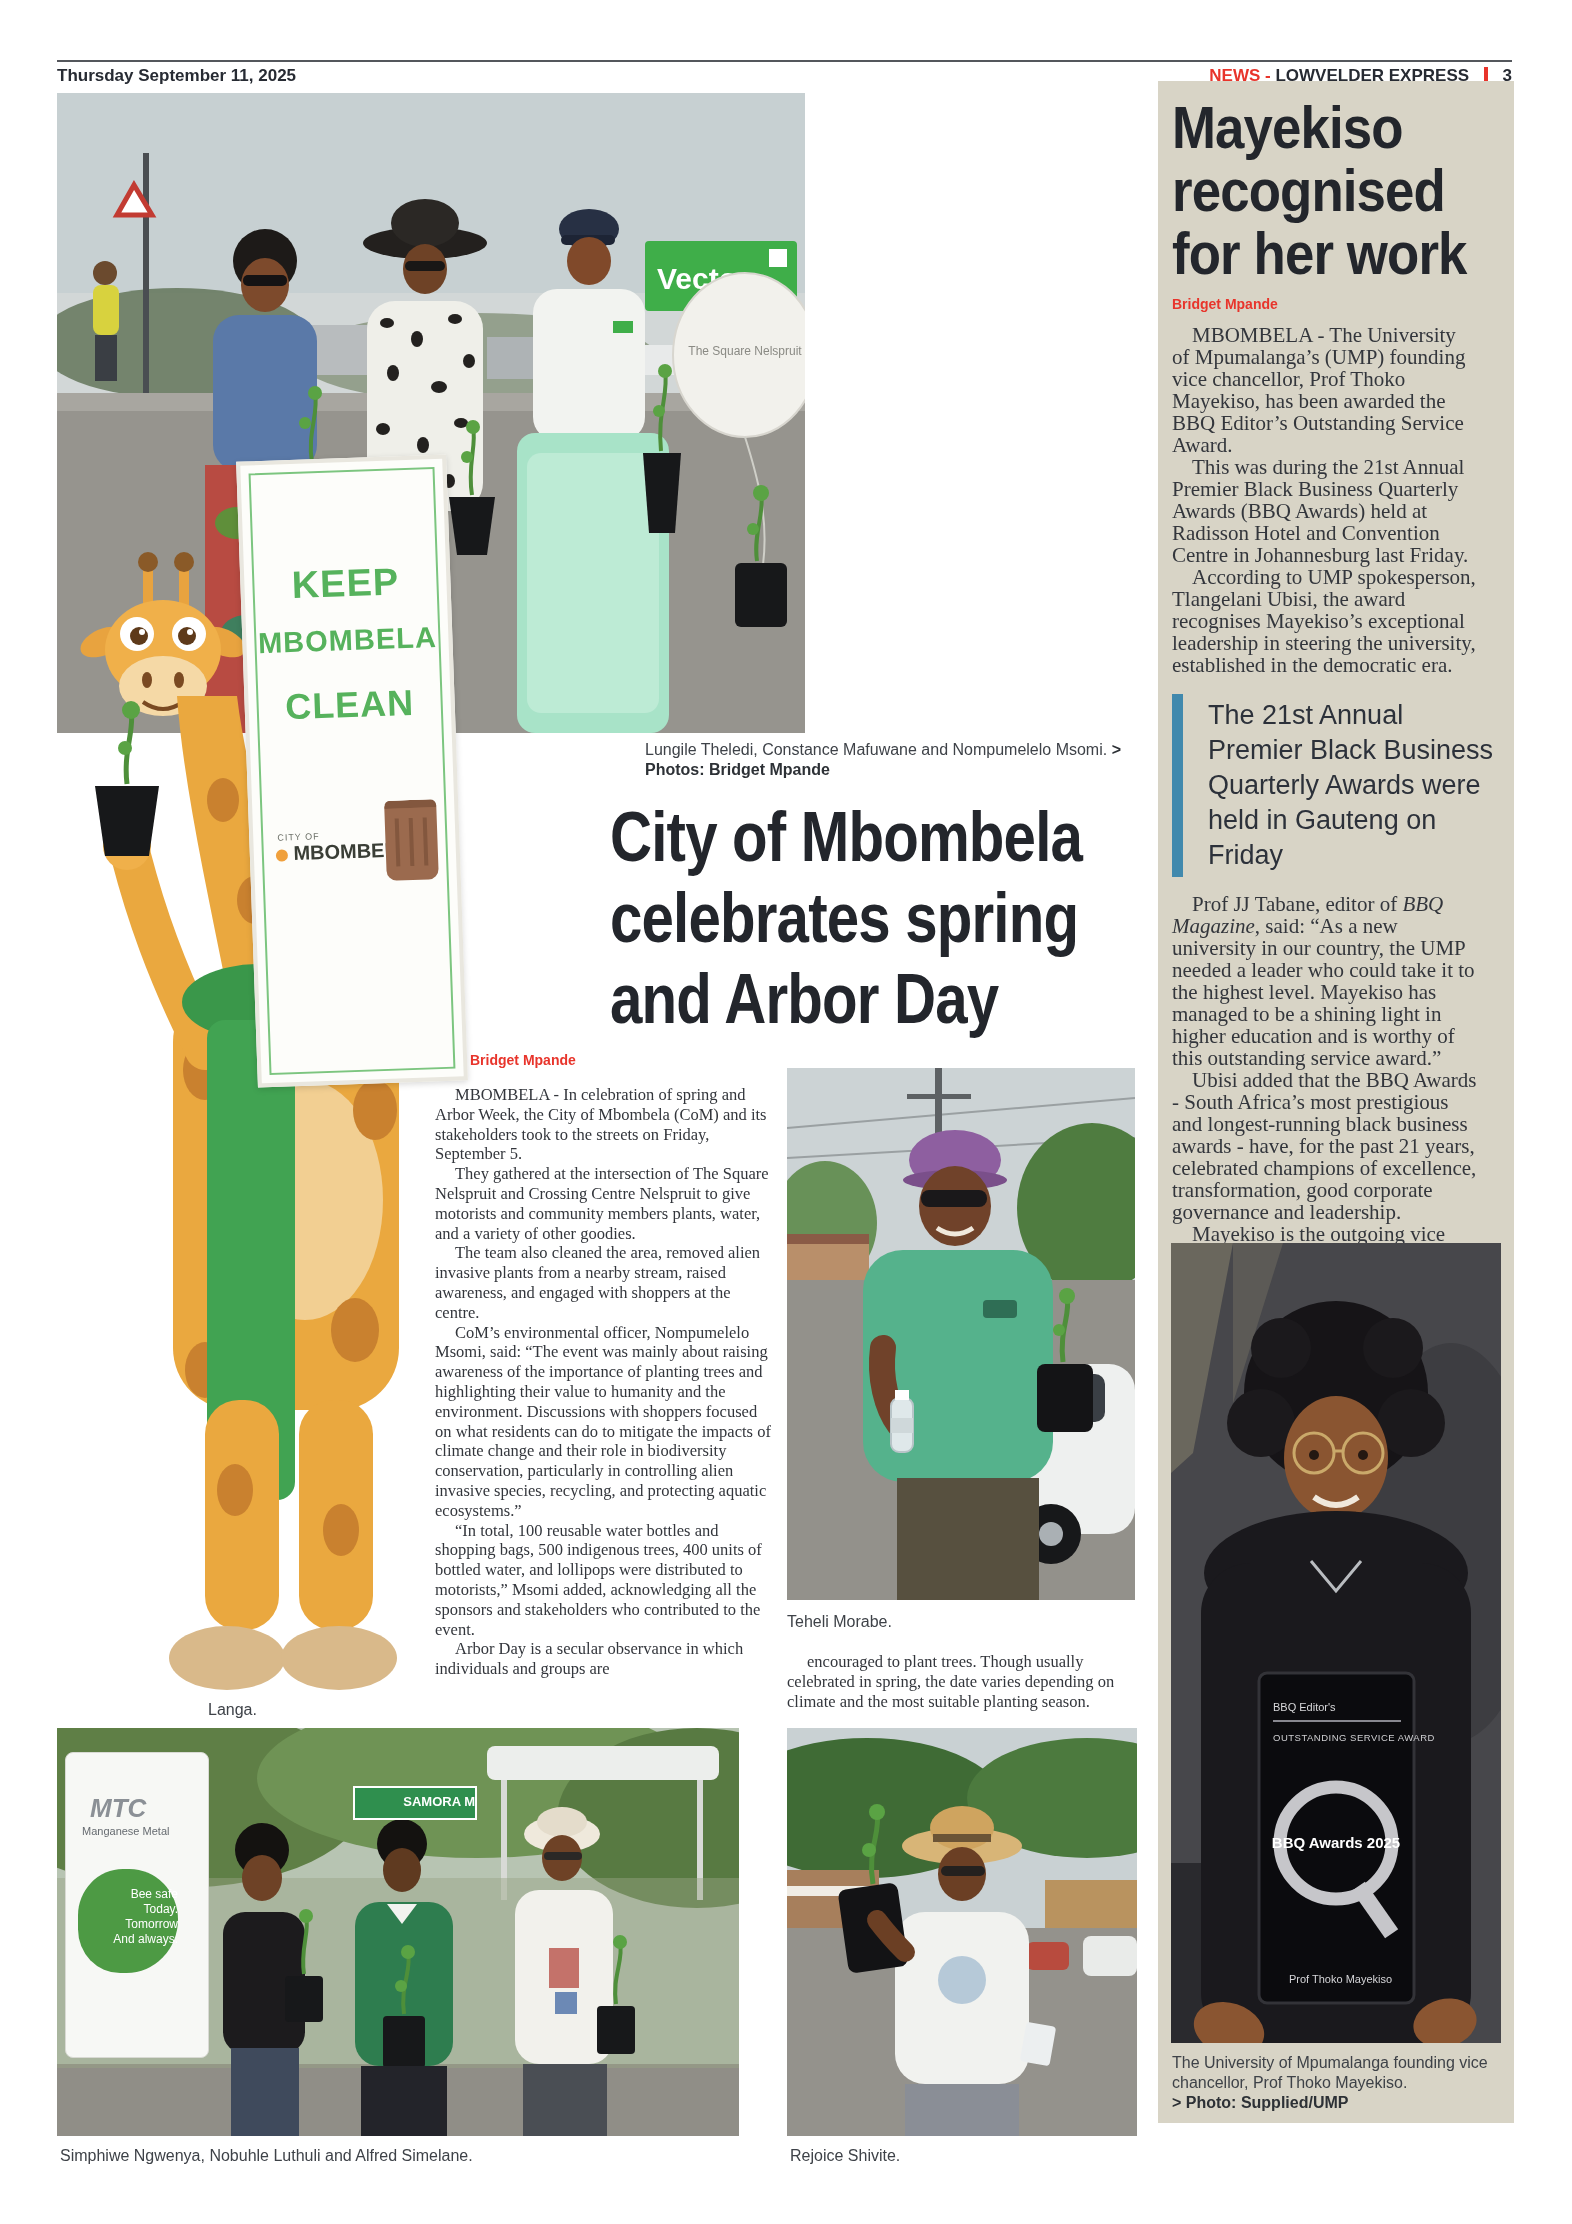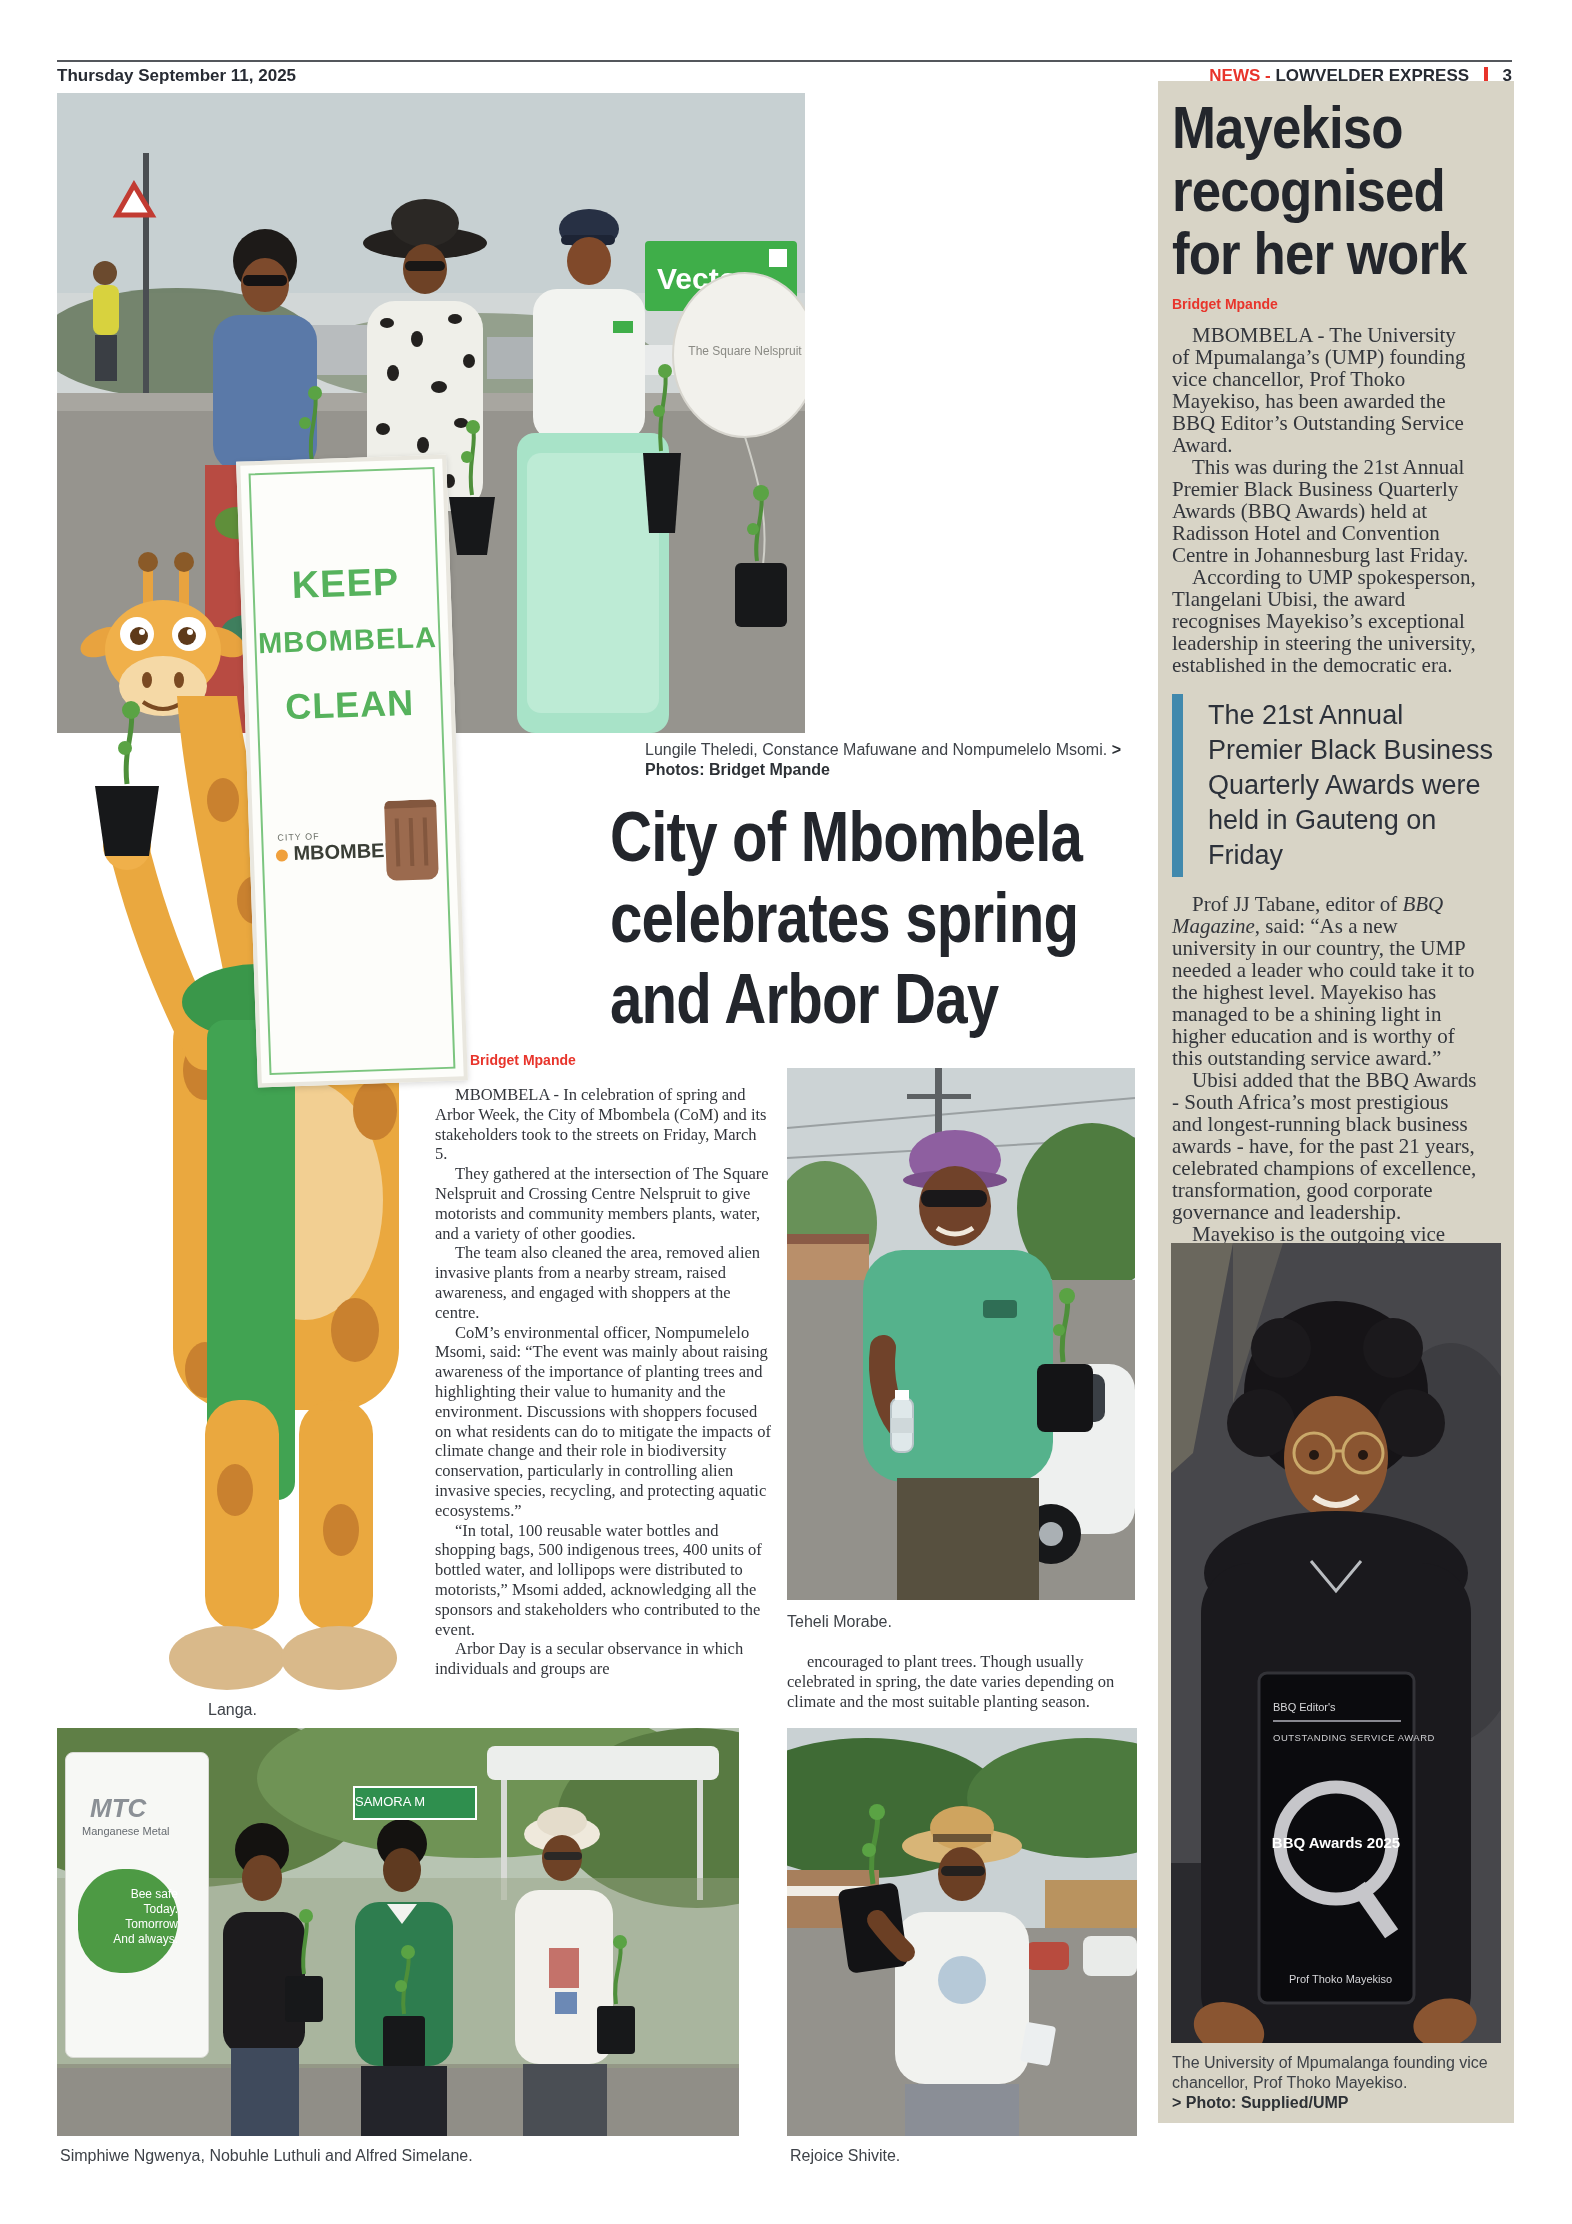--- a/index.html
+++ b/index.html
@@ -35,21 +35,21 @@
   .trash:before{content:"";position:absolute;left:10px;top:10px;width:4px;height:48px;background:#83573e;box-shadow:14px 0 0 #83573e,28px 0 0 #83573e}
   .hdr-rule{position:absolute;left:57px;top:60px;width:1455px;height:2px;background:#54575c}
   .hdr-text{position:absolute;top:66px;font-size:17px;font-weight:700;color:#272b33}
   .red{color:#e8342b}
   .pagebar{display:inline-block;width:4px;height:16px;background:#e8342b;margin:0 10px;vertical-align:-2px}
   .leafsign{position:absolute;left:12px;top:116px;width:100px;height:104px;border-radius:48% 52% 55% 45%;
             background:#4d9a44;color:#fff;text-align:right;font-size:12px;line-height:15px;padding-top:18px;box-sizing:border-box}
   .mtc{position:absolute;left:24px;top:40px;font-size:26px;font-weight:700;font-style:italic;color:#8b9096}
   .mtc-sub{position:absolute;left:16px;top:72px;font-size:11px;color:#666b70}
   .roadsign{position:absolute;left:296px;top:58px;width:120px;height:30px;background:#2f8f4e;border:2px solid #fff;
-            color:#fff;font-size:13px;font-weight:400;text-align:left;line-height:28px}
+            color:#fff;font-size:13px;font-weight:700;text-align:right;line-height:28px}
   .banner{position:absolute;left:8px;top:24px;width:142px;height:304px;background:#f7f8f5;border:1px solid #d9dad4;border-radius:8px}
 </style>
 </head>
 <body>
 
 <div id="page">
 
   <div class="hdr-rule"></div>
   <div class="hdr-text" style="left:57px">Thursday September 11, 2025</div>
   <div class="hdr-text" style="right:60px">
@@ -211,21 +211,21 @@
   </div>
 
   <div class="abs main-hl" style="left:610px;top:796px;width:545px">
     <div class="hl-line">City of Mbombela</div>
     <div class="hl-line">celebrates spring</div>
     <div class="hl-line">and Arbor Day</div>
   </div>
   <div class="byline" style="left:470px;top:1052px">Bridget Mpande</div>
 
   <div class="abs" style="left:435px;top:1085px;width:338px">
-      <p class="body-text">MBOMBELA - In celebration of spring and Arbor Week, the City of Mbombela (CoM) and its stakeholders took to the streets on Friday, March 5.</p>
+      <p class="body-text">MBOMBELA - In celebration of spring and Arbor Week, the City of Mbombela (CoM) and its stakeholders took to the streets on Friday, September 5.</p>
       <p class="body-text">They gathered at the intersection of The Square Nelspruit and Crossing Centre Nelspruit to give motorists and community members plants, water, and a variety of other goodies.</p>
       <p class="body-text">The team also cleaned the area, removed alien invasive plants from a nearby stream, raised awareness, and engaged with shoppers at the centre.</p>
       <p class="body-text">CoM’s environmental officer, Nompumelelo Msomi, said: “The event was mainly about raising awareness of the importance of planting trees and highlighting their value to humanity and the environment. Discussions with shoppers focused on what residents can do to mitigate the impacts of climate change and their role in biodiversity conservation, particularly in controlling alien invasive species, recycling, and protecting aquatic ecosystems.”</p>
       <p class="body-text">“In total, 100 reusable water bottles and shopping bags, 500 indigenous trees, 400 units of bottled water, and lollipops were distributed to motorists,” Msomi added, acknowledging all the sponsors and stakeholders who contributed to the event.</p>
       <p class="body-text">Arbor Day is a secular observance in which individuals and groups are</p>
     </div>
 
   <div class="photo" style="left:787px;top:1068px;width:348px;height:532px">
     <svg width="348" height="532" viewBox="0 0 348 532">
       <rect width="348" height="532" fill="#ccd3d5"></rect>

